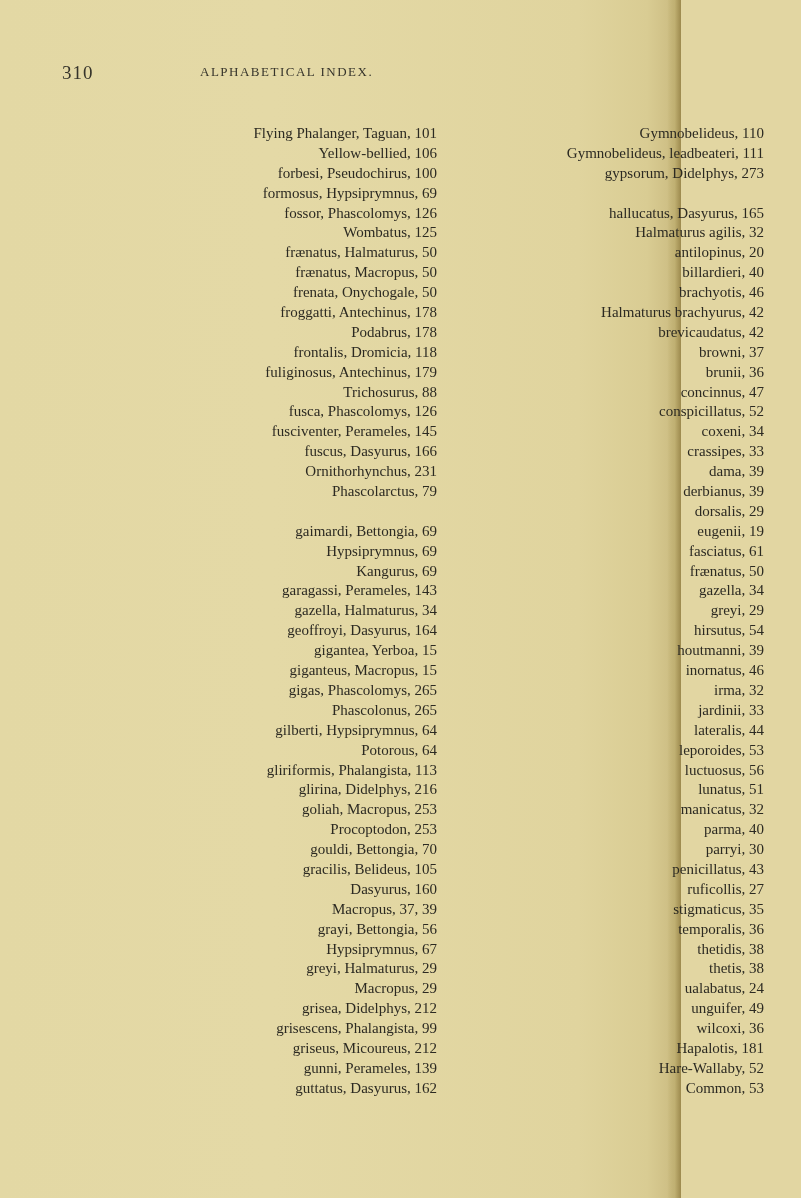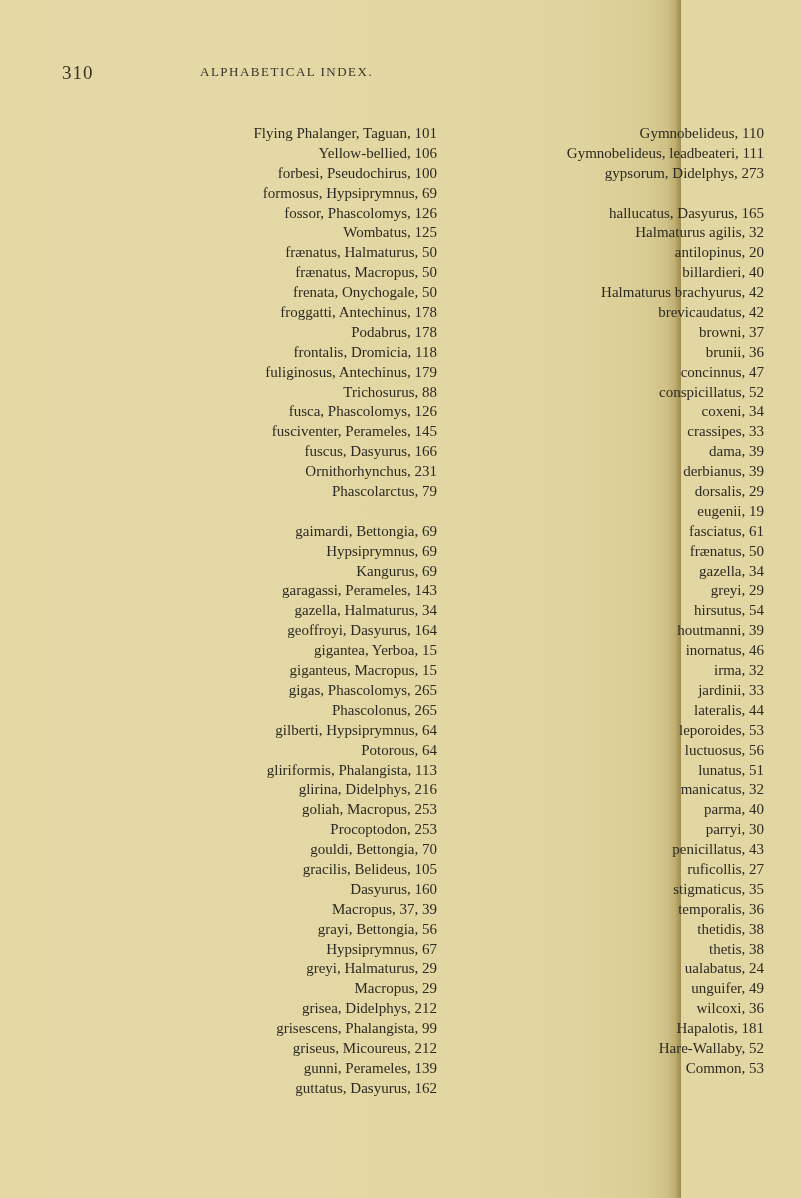--- a/index.html
+++ b/index.html
@@ -128,20 +128,21 @@
       <div class="entry">guttatus, Dasyurus, 162</div>
     </div>
   <div class="column col-right">
       <div class="entry">Gymnobelideus, 110</div>
       <div class="entry">Gymnobelideus, leadbeateri, 111</div>
       <div class="entry">gypsorum, Didelphys, 273</div>
       <div class="entry gap">hallucatus, Dasyurus, 165</div>
       <div class="entry">Halmaturus agilis, 32</div>
       <div class="entry sub">antilopinus, 20</div>
       <div class="entry sub">billardieri, 40</div>
+      <div class="entry sub">brachyotis, 46</div>
       <div class="entry">Halmaturus brachyurus, 42</div>
       <div class="entry sub">brevicaudatus, 42</div>
       <div class="entry sub">browni, 37</div>
       <div class="entry sub">brunii, 36</div>
       <div class="entry sub">concinnus, 47</div>
       <div class="entry sub">conspicillatus, 52</div>
       <div class="entry sub">coxeni, 34</div>
       <div class="entry sub">crassipes, 33</div>
       <div class="entry sub">dama, 39</div>
       <div class="entry sub">derbianus, 39</div>

